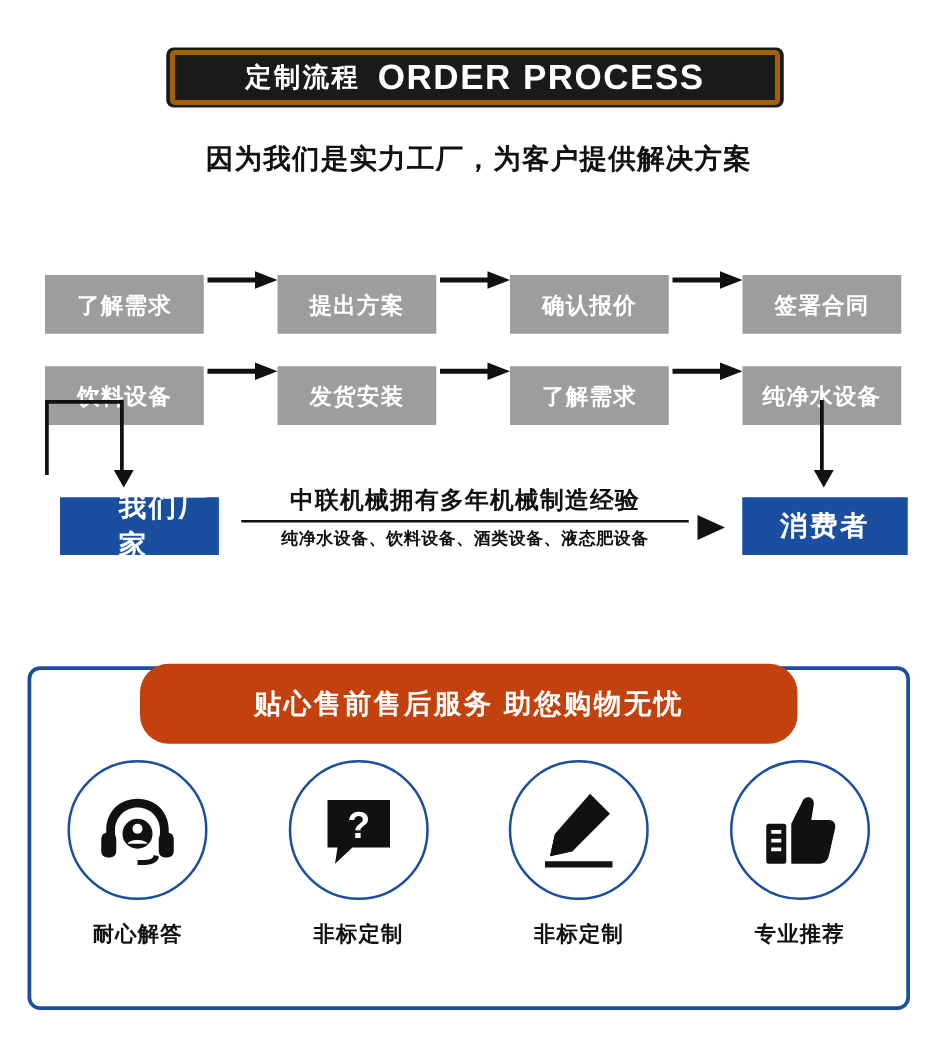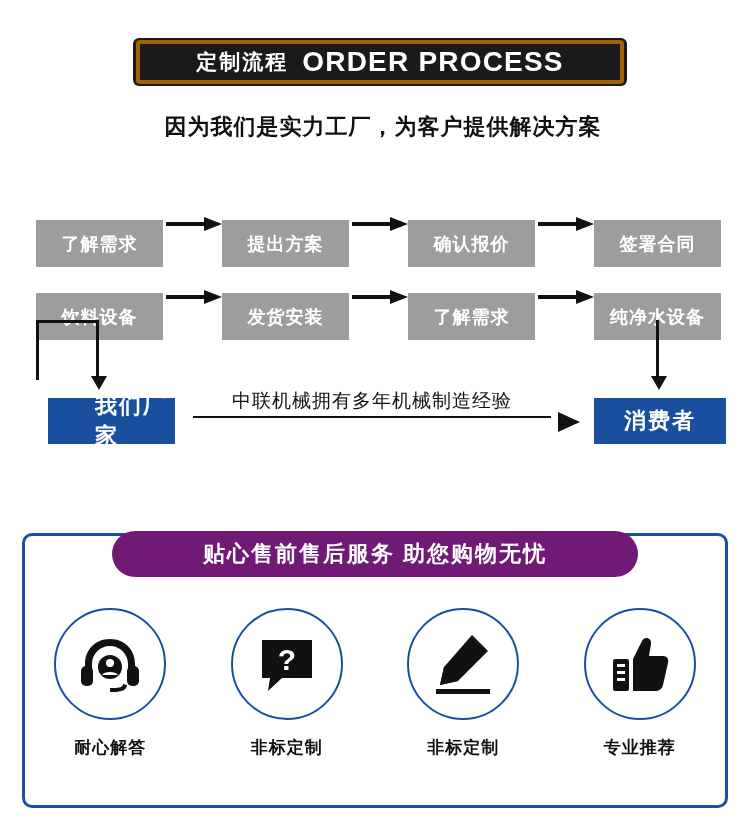--- a/index.html
+++ b/index.html
@@ -161,21 +161,21 @@
 
   .mid-text-wrap {
     position: absolute;
     left: 186px;
     top: 388px;
     width: 372px;
     text-align: center;
   }
   .mid-line1 {
     font-size: 19px;
-    font-weight: normal;
+    font-weight: bold;
     color: #111;
     letter-spacing: 1px;
     line-height: 26px;
   }
   .mid-rule {
     width: 358px;
     height: 2px;
     background: #111;
     margin: 2px auto 4px auto;
   }
@@ -207,22 +207,22 @@
     height: 275px;
     border: 3px solid #1a4fa0;
     border-radius: 10px;
     box-sizing: border-box;
   }
   .service-title {
     position: absolute;
     left: 112px;
     top: 531px;
     width: 526px;
-    height: 46px;
-    background: #701a75;
+    height: 64px;
+    background: #c2410c;
     border-radius: 23px;
     display: flex;
     align-items: center;
     justify-content: center;
     color: #ffffff;
     font-size: 22px;
     font-weight: bold;
     letter-spacing: 2px;
   }
   .service-items {
@@ -313,20 +313,21 @@
 <div class="v-arrow-head" style="left:91px; top:376px;"></div>
 
 <div class="line" style="left:656px; top:320px; width:3px; height:58px;"></div>
 <div class="v-arrow-head" style="left:651px; top:376px;"></div>
 
 <div class="blue-box factory-box">我们厂家</div>
 
 <div class="mid-text-wrap">
   <div class="mid-line1">中联机械拥有多年机械制造经验</div>
   <div class="mid-rule"></div>
+  <div class="mid-line2">纯净水设备、饮料设备、酒类设备、液态肥设备</div>
 </div>
 <div class="mid-arrow-head"></div>
 
 <div class="blue-box consumer-box">消费者</div>
 
 <div class="service-panel"></div>
 <div class="service-title">贴心售前售后服务  助您购物无忧</div>
 
 <div class="service-items">
 

